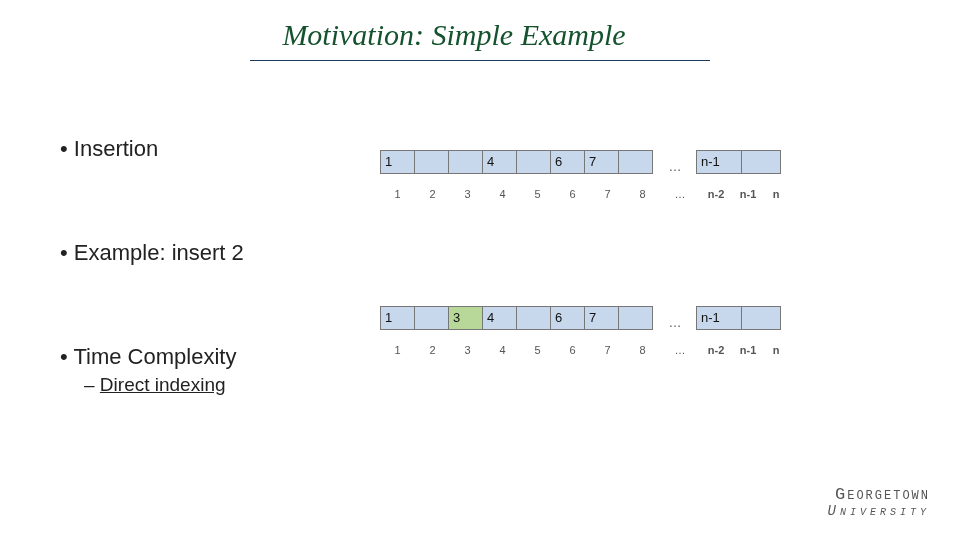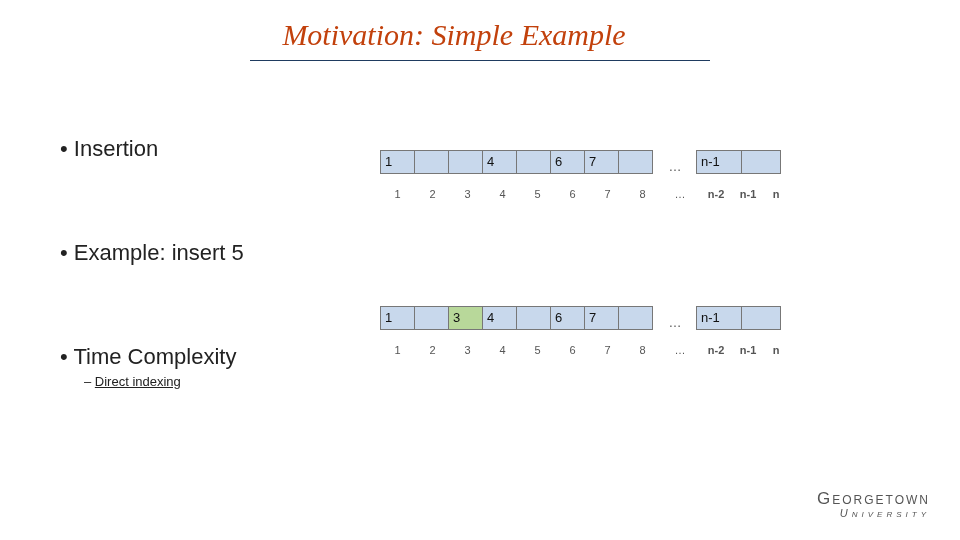--- a/index.html
+++ b/index.html
@@ -19,21 +19,21 @@
   }
   .title {
     position: absolute;
     top: 18px;
     left: 0;
     width: 908px;
     text-align: center;
     font-family: Georgia, 'Times New Roman', serif;
     font-style: italic;
     font-size: 30px;
-    color: #c2410c;
+    color: #14532d;
   }
   .title-underline {
     position: absolute;
     top: 60px;
     left: 250px;
     width: 460px;
     height: 1px;
     background: #1f3b60;
   }
   .bullets {
@@ -46,21 +46,21 @@
     font-size: 22px;
     color: #222;
     margin-bottom: 78px;
   }
   .b1::before {
     content: "• ";
   }
   .sub-list {
     margin-top: 4px;
     margin-left: 24px;
-    font-size: 13px;
+    font-size: 19px;
   }
   .sub-item {
     margin-top: 2px;
   }
   .sub-item::before {
     content: "– ";
   }
   .underlined {
     text-decoration: underline;
   }
@@ -118,47 +118,47 @@
   .idx-ell {
     width: 40px;
     text-align: center;
   }
   .logo {
     position: absolute;
     right: 30px;
     bottom: 20px;
     width: 180px;
     text-align: right;
-    font-family: Liberation Sans, sans-serif;
+    font-family: Liberation Mono, monospace;
     color: #555;
   }
   .logo-top {
     font-size: 17px;
     letter-spacing: 2px;
     font-variant: small-caps;
     line-height: 1;
   }
   .logo-bottom {
-    font-size: 11px;
+    font-size: 14px;
     letter-spacing: 4px;
     font-style: italic;
     font-variant: small-caps;
     line-height: 1.2;
   }
 </style>
 </head>
 <body>
 
 <div class="slide">
   <div class="title">Motivation: Simple Example</div>
   <div class="title-underline"></div>
 
   <div class="bullets">
     <div class="b1">Insertion</div>
-    <div class="b1">Example: insert 5</div>
+    <div class="b1">Example: insert 2</div>
     <div class="b1" style="margin-bottom:12px">
       <span>Time Complexity</span>
       <div class="sub-list">
         <div class="sub-item"><span class="underlined">Direct indexing</span></div>
       </div>
     </div>
   </div>
 
   <div class="array-group" style="left:380px; top:142px;">
     <div class="cells">

